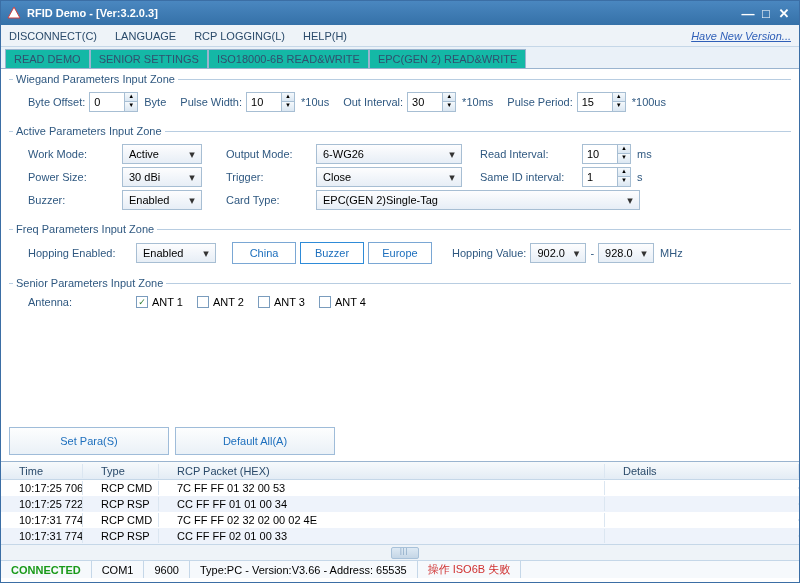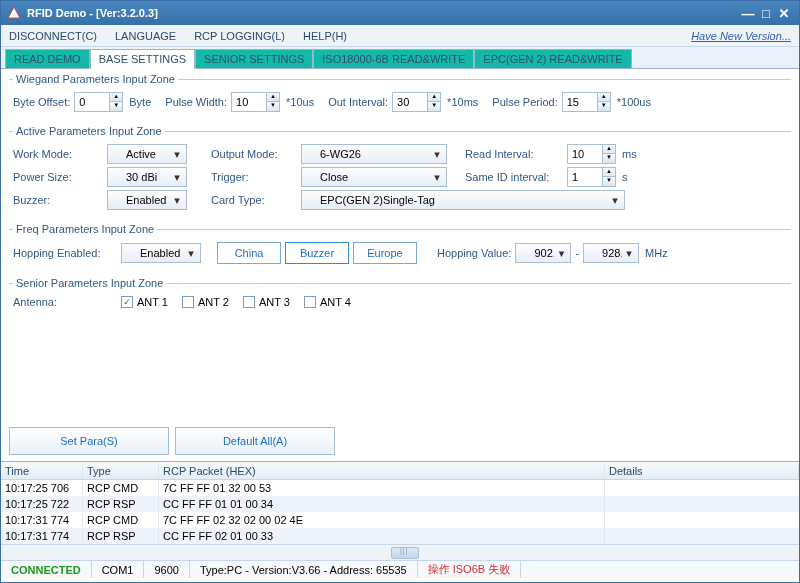--- a/index.html
+++ b/index.html
@@ -20,51 +20,51 @@
     .tabbar { display: flex; height: 22px; border-bottom: 1px solid #9ab4cf; background: #eaf1f8; padding-left: 4px; }
     .tab { padding: 3px 8px; border: 1px solid #9ab4cf; border-bottom: none; margin-right: 0; margin-top: 2px; background: #14b8a6; color: #30506e; cursor: default; white-space: nowrap; }
     .tab.active { background: #fff; border-bottom: 1px solid #fff; margin-bottom: -1px; }
     
     
     .content { padding: 0 8px 6px 8px; background: #fff; }
     
     fieldset.zone { border: 1px solid #b8cde1; border-left: none; border-right: none; border-bottom: none; margin-top: 4px; padding: 4px 4px 6px 4px; }
     fieldset.zone > legend { color: #2f5880; padding: 0 3px; font-size: 11px; }
     
-    .row { display: flex; align-items: center; margin: 3px 0; }
+    .row { display: flex; align-items: center; margin: 3px 15px; }
     .lbl { color: #2f5880; margin-right: 4px; white-space: nowrap; }
     .lbl.w { width: 90px; display: inline-block; }
     .spin { display: inline-flex; align-items: center; }
     .spin input { width: 36px; text-align: left; border: 1px solid #a7bed3; height: 20px; padding: 0 4px; }
     .spin .spinbtns { display: flex; flex-direction: column; border: 1px solid #a7bed3; border-left: none; height: 20px; }
     .spin .sb { height: 9px; width: 12px; font-size: 6px; line-height: 7px; text-align: center; background: linear-gradient(#f5f9fc,#dbe7f2); cursor: pointer; }
     .spin .sb:first-child { border-bottom: 1px solid #a7bed3; }
     
-    .combo { border: 1px solid #a7bed3; height: 20px; background: linear-gradient(#fdfdfe,#e7eef6); display: inline-flex; align-items: center; padding: 0 2px 0 18px; cursor: default; }
+    .combo { border: 1px solid #a7bed3; height: 20px; background: linear-gradient(#fdfdfe,#e7eef6); display: inline-flex; align-items: center; padding: 0 2px 0 6px; cursor: default; }
     .combo .cv { flex: 1; white-space: nowrap; overflow: hidden; }
     .combo .cd { width: 14px; text-align: center; color: #333; }
     .combo.w1 { width: 80px; }
     .combo.w2 { width: 146px; }
     .combo.w3 { width: 324px; }
     .combo.wn { width: 56px; }
     
     .btnreg { display: inline-flex; align-items: center; justify-content: center; height: 22px; width: 64px; border: 1px solid #7aa7d4; background: #fff; color: #1d6fbd; cursor: pointer; margin: 0 2px; }
     .btnreg.active { border: 1.5px solid #2e8bd8; }
     
     .chk { display: inline-flex; align-items: center; margin-right: 14px; cursor: default; }
     .chk .box { width: 12px; height: 12px; border: 1px solid #7a9cbd; margin-right: 4px; display: inline-flex; align-items: center; justify-content: center; font-size: 9px; color: #2e7d32; background: #fff; }
     
     
     .bigbtnrow { display: flex; margin-top: 110px; }
     .bigbtn { flex: 0 0 160px; height: 28px; border: 1px solid #9fbcd9; background: linear-gradient(#fdfefe,#eaf1f7); color: #1d6fbd; display: flex; align-items: center; justify-content: center; margin-right: 6px; cursor: pointer; }
     
     
     .logtable { border-top: 1px solid #9ab4cf; }
     .loghdr { display: flex; background: linear-gradient(#f7fafc,#e3ecf5); border-bottom: 1px solid #c5d7e8; height: 18px; align-items: center; color: #2a4a6a; }
-    .loghdr > div, .logrow > div { padding: 1px 4px; border-right: 1px solid #dbe6f1; overflow: hidden; white-space: nowrap; }
+    .loghdr > div, .logrow > div { padding: 1px 18px; border-right: 1px solid #dbe6f1; overflow: hidden; white-space: nowrap; }
     .logrow { display: flex; height: 16px; align-items: center; }
     .logrow.alt { background: #eef3fb; }
     .c-time { width: 82px; }
     .c-type { width: 76px; }
     .c-hex { width: 446px; }
     .c-det { flex: 1; }
     .hscroll { height: 16px; background: #eef3f8; border-top: 1px solid #c5d7e8; position: relative; }
     .hscroll .thumb { position: absolute; left: 390px; top: 2px; height: 12px; width: 28px; background: linear-gradient(#dde9f4,#c5d6e6); border: 1px solid #a8c1d9; border-radius: 2px; }
     .hscroll .thumb::before { content: "|||"; font-size: 7px; color: #7a9cbd; position: absolute; left: 8px; top: -1px; letter-spacing: 1px; }
     
@@ -94,21 +94,20 @@
 <div class="menubar">
   <span class="menuitem">DISCONNECT(C)</span>
   <span class="menuitem">LANGUAGE</span>
   <span class="menuitem">RCP LOGGING(L)</span>
   <span class="menuitem">HELP(H)</span>
   <span class="newver">Have New Version...</span>
 </div>
 
 <div class="tabbar">
   <div class="tab">READ DEMO</div>
-  <div class="tab active">BASE SETTINGS</div>
   <div class="tab">SENIOR SETTINGS</div>
   <div class="tab">ISO18000-6B READ&amp;WRITE</div>
   <div class="tab">EPC(GEN 2) READ&amp;WRITE</div>
 </div>
 
 <div class="content">
 
   <fieldset class="zone">
     <legend>Wiegand Parameters Input Zone</legend>
     <div class="row">

